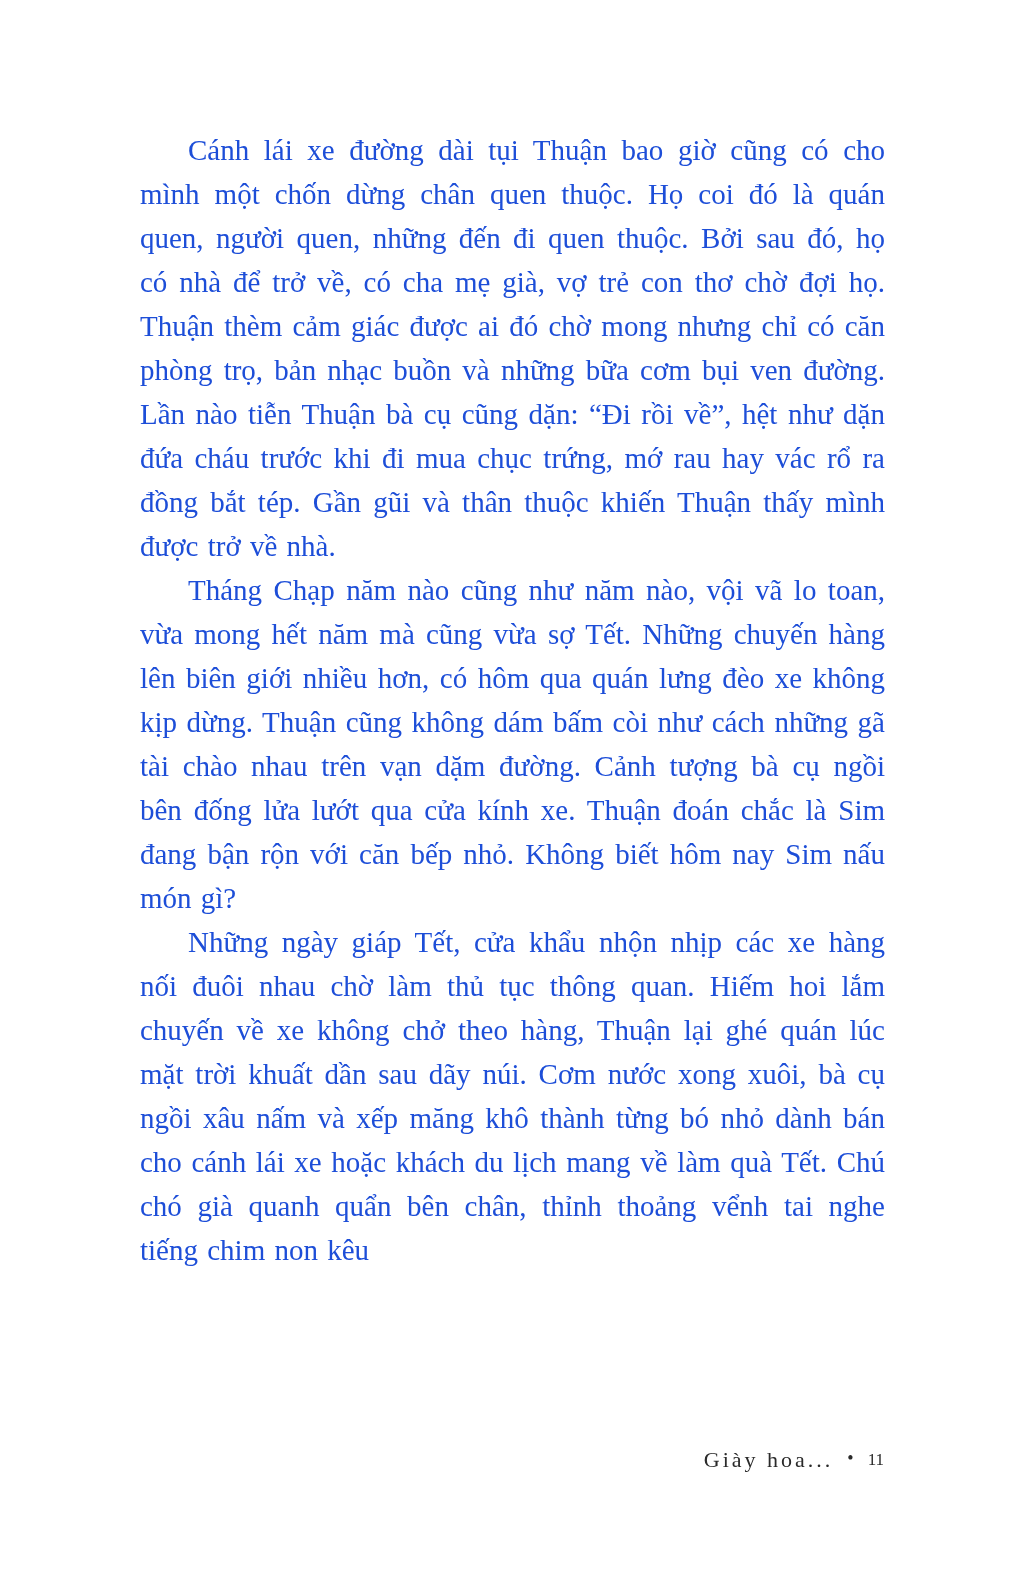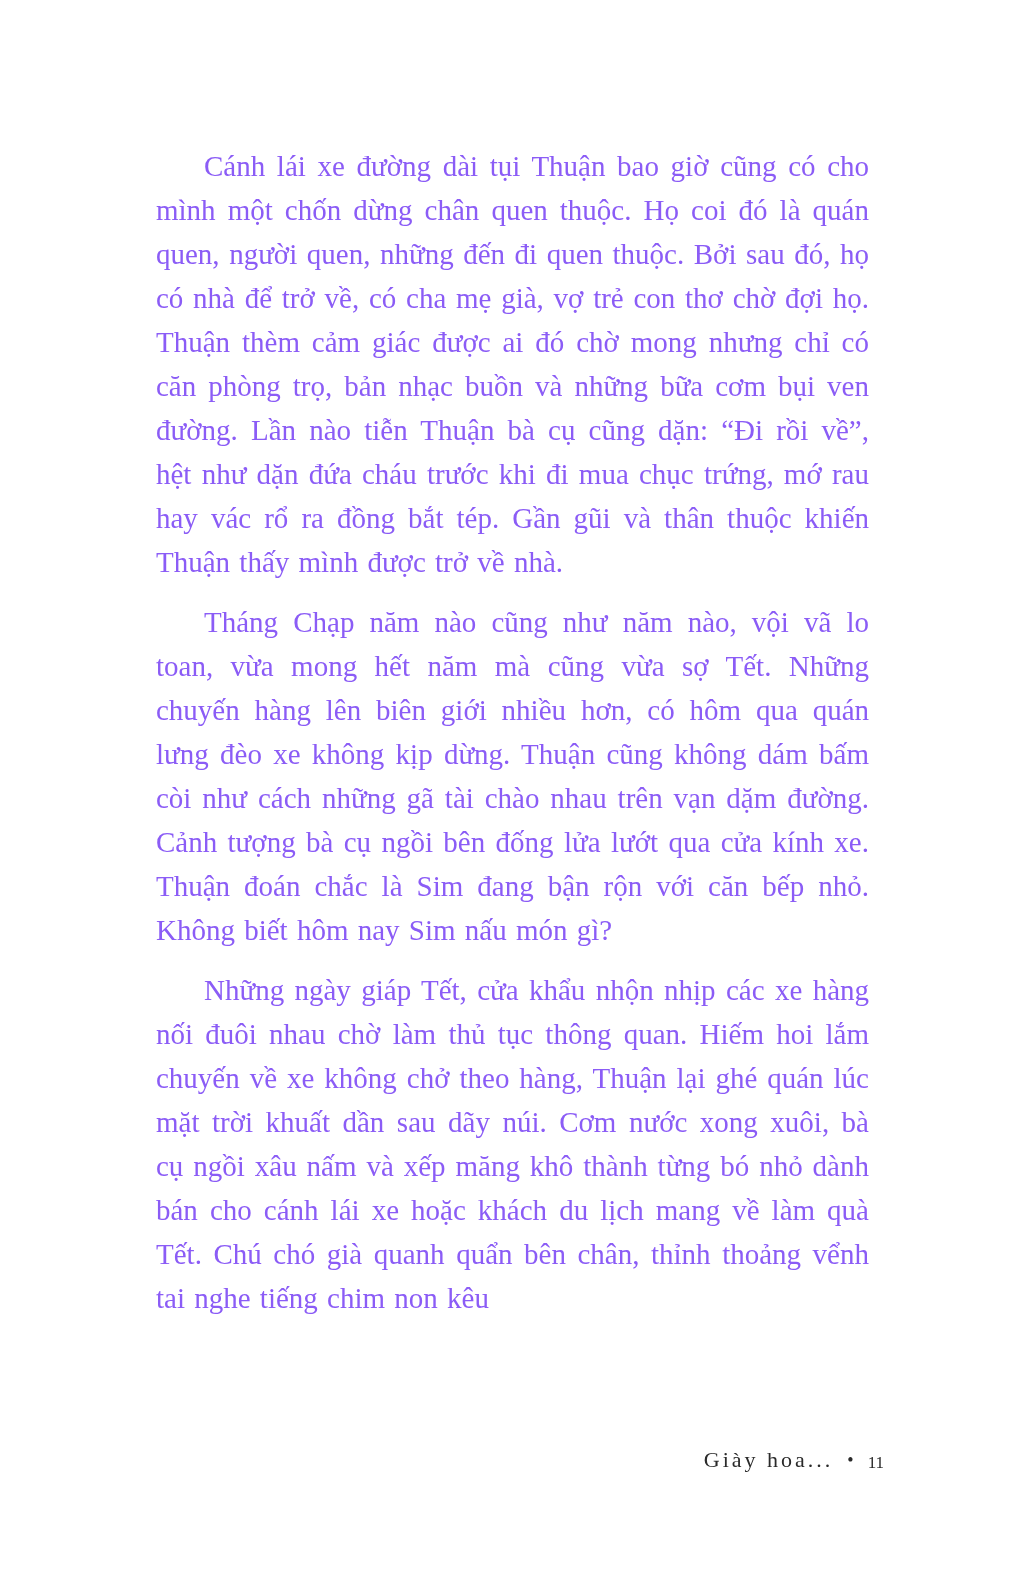--- a/index.html
+++ b/index.html
@@ -16,34 +16,34 @@
     color: #1a1a1a;
     overflow: hidden;
   }
   .text-block {
     position: absolute;
     top: 128px;
     left: 140px;
     width: 745px;
   }
   .text-block p {
-    margin: 16px;
+    margin: 0;
     font-size: 29px;
     line-height: 44px;
     text-align: justify;
     text-indent: 48px;
     word-spacing: 2px;
-    color: #8b5cf6;
+    color: #1d4ed8;
   }
   .footer {
     position: absolute;
     top: 1447px;
     right: 140px;
     display: flex;
-    align-items: flex-end;
+    align-items: center;
     gap: 14px;
     color: #2a2a2a;
   }
   .footer .book-title {
     font-size: 22px;
     letter-spacing: 3px;
   }
   .footer .sep {
     font-size: 18px;
     position: relative;

